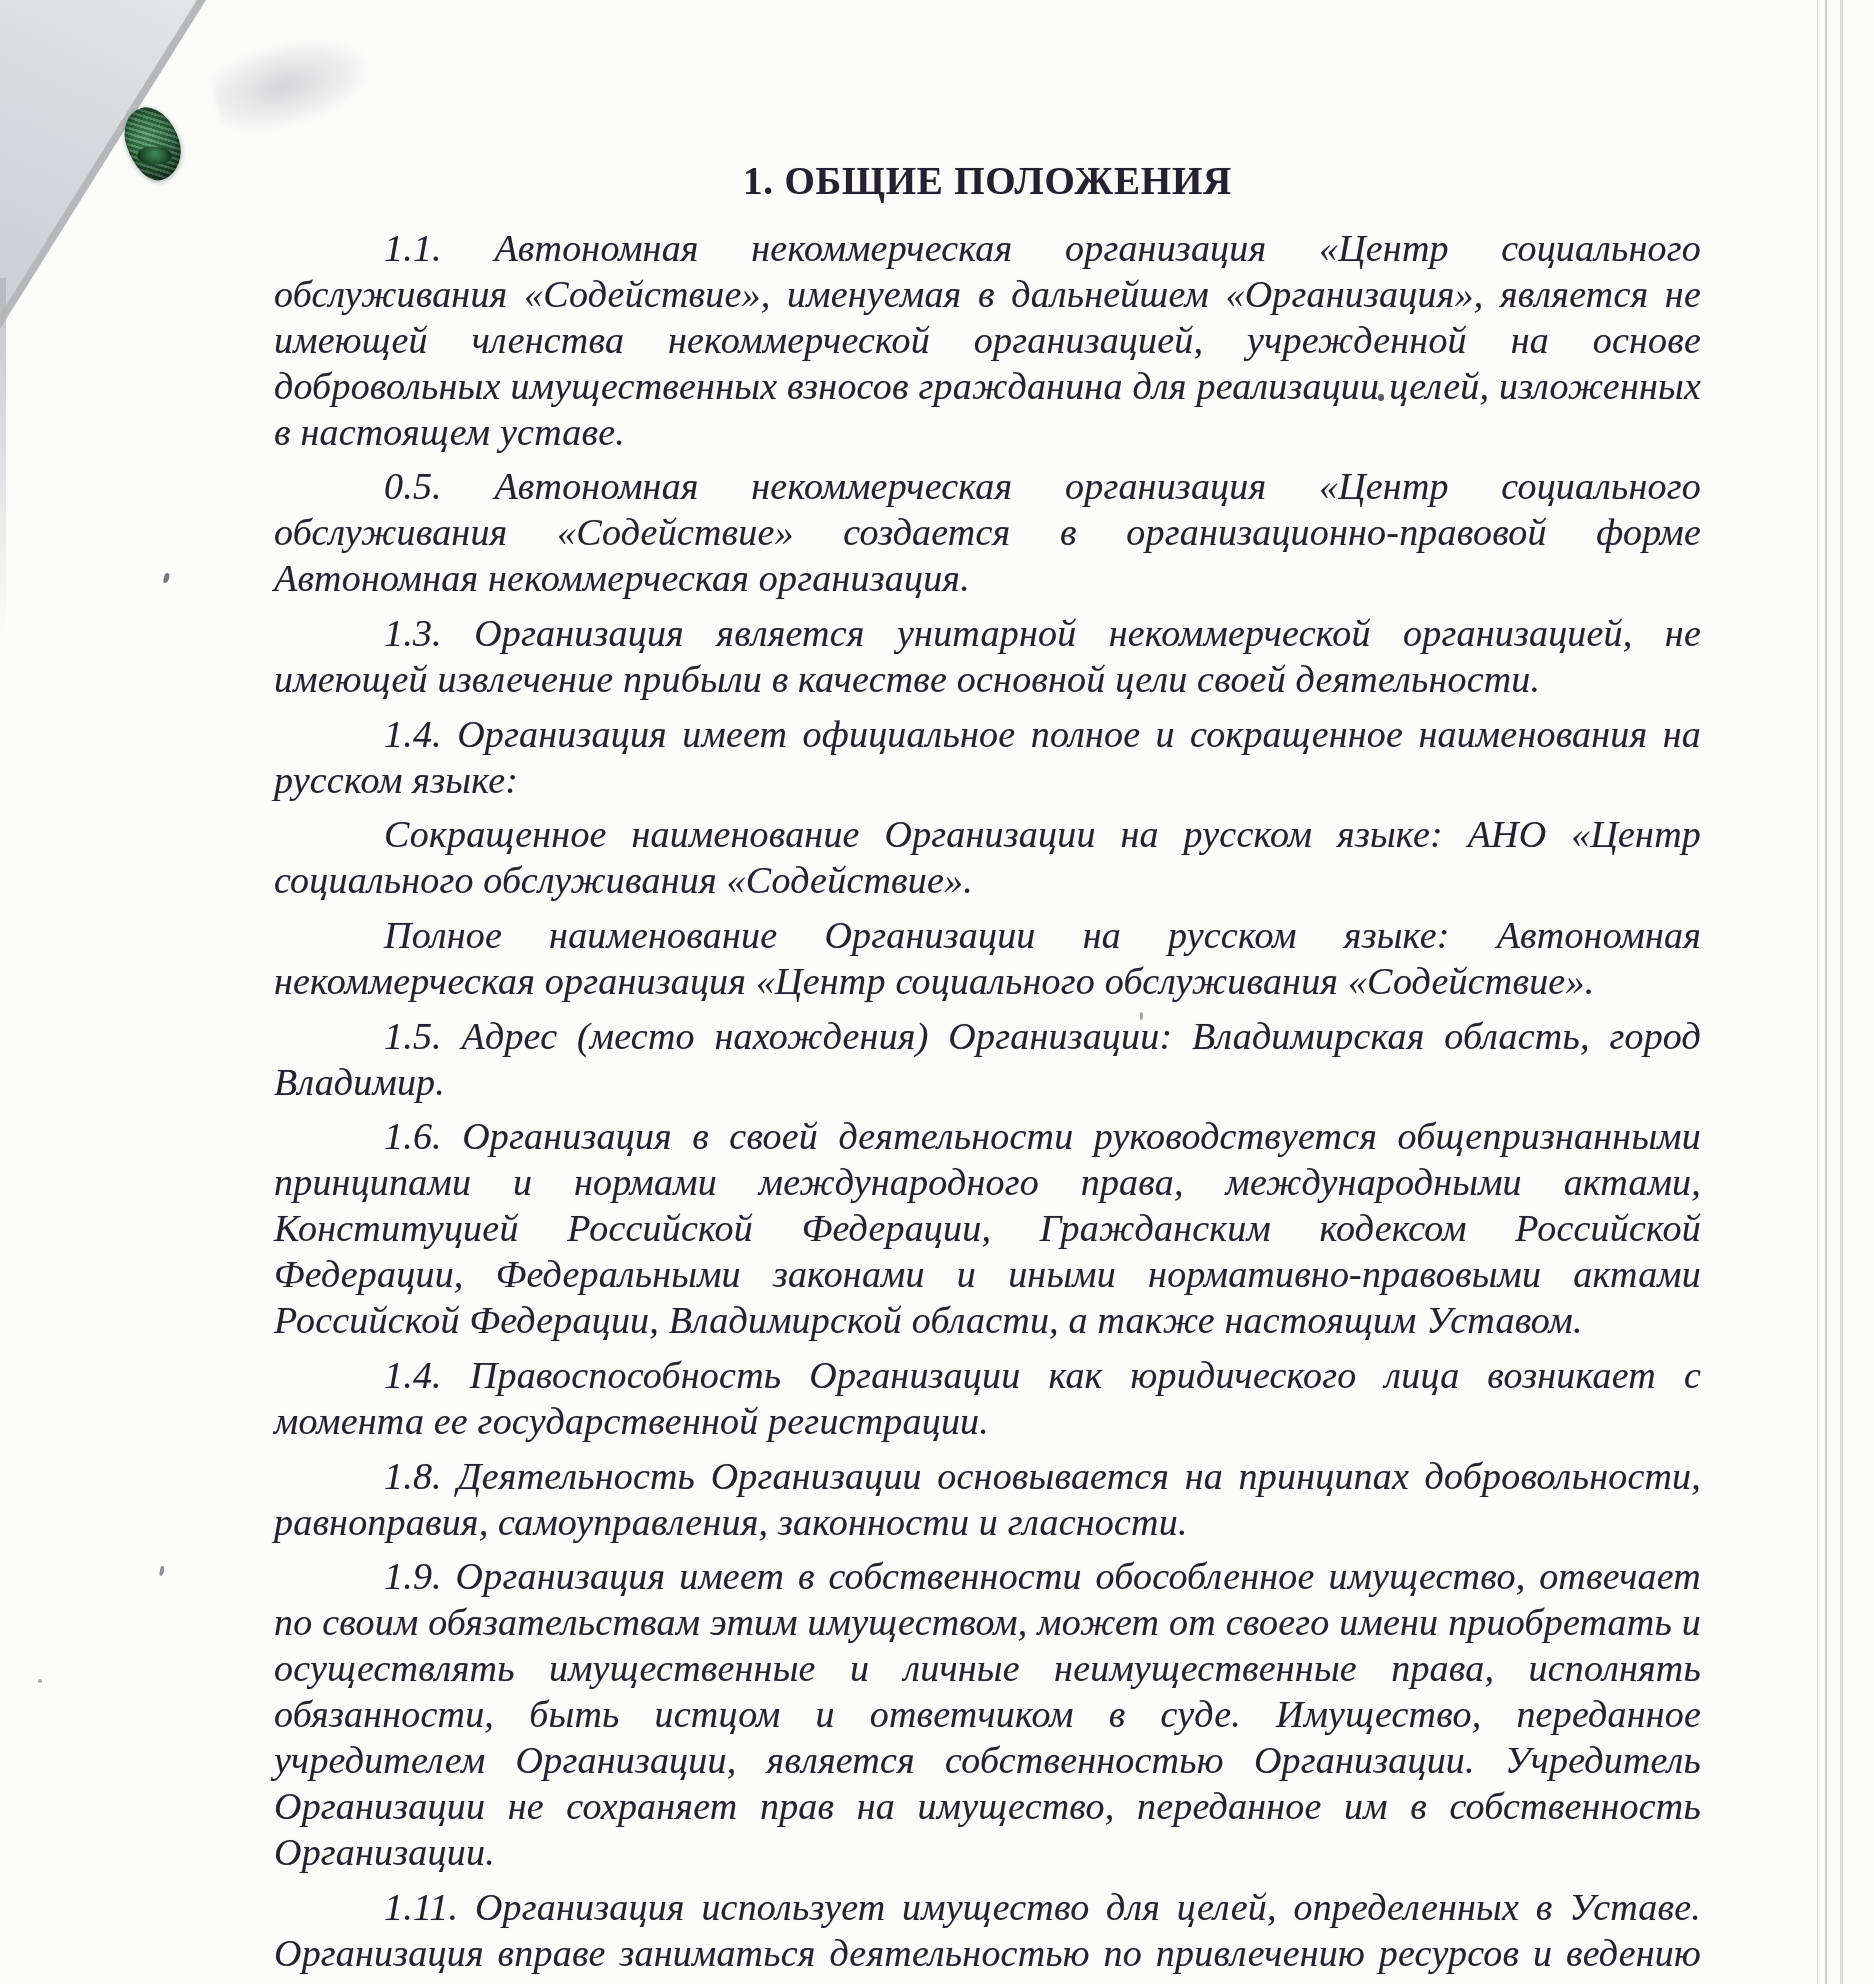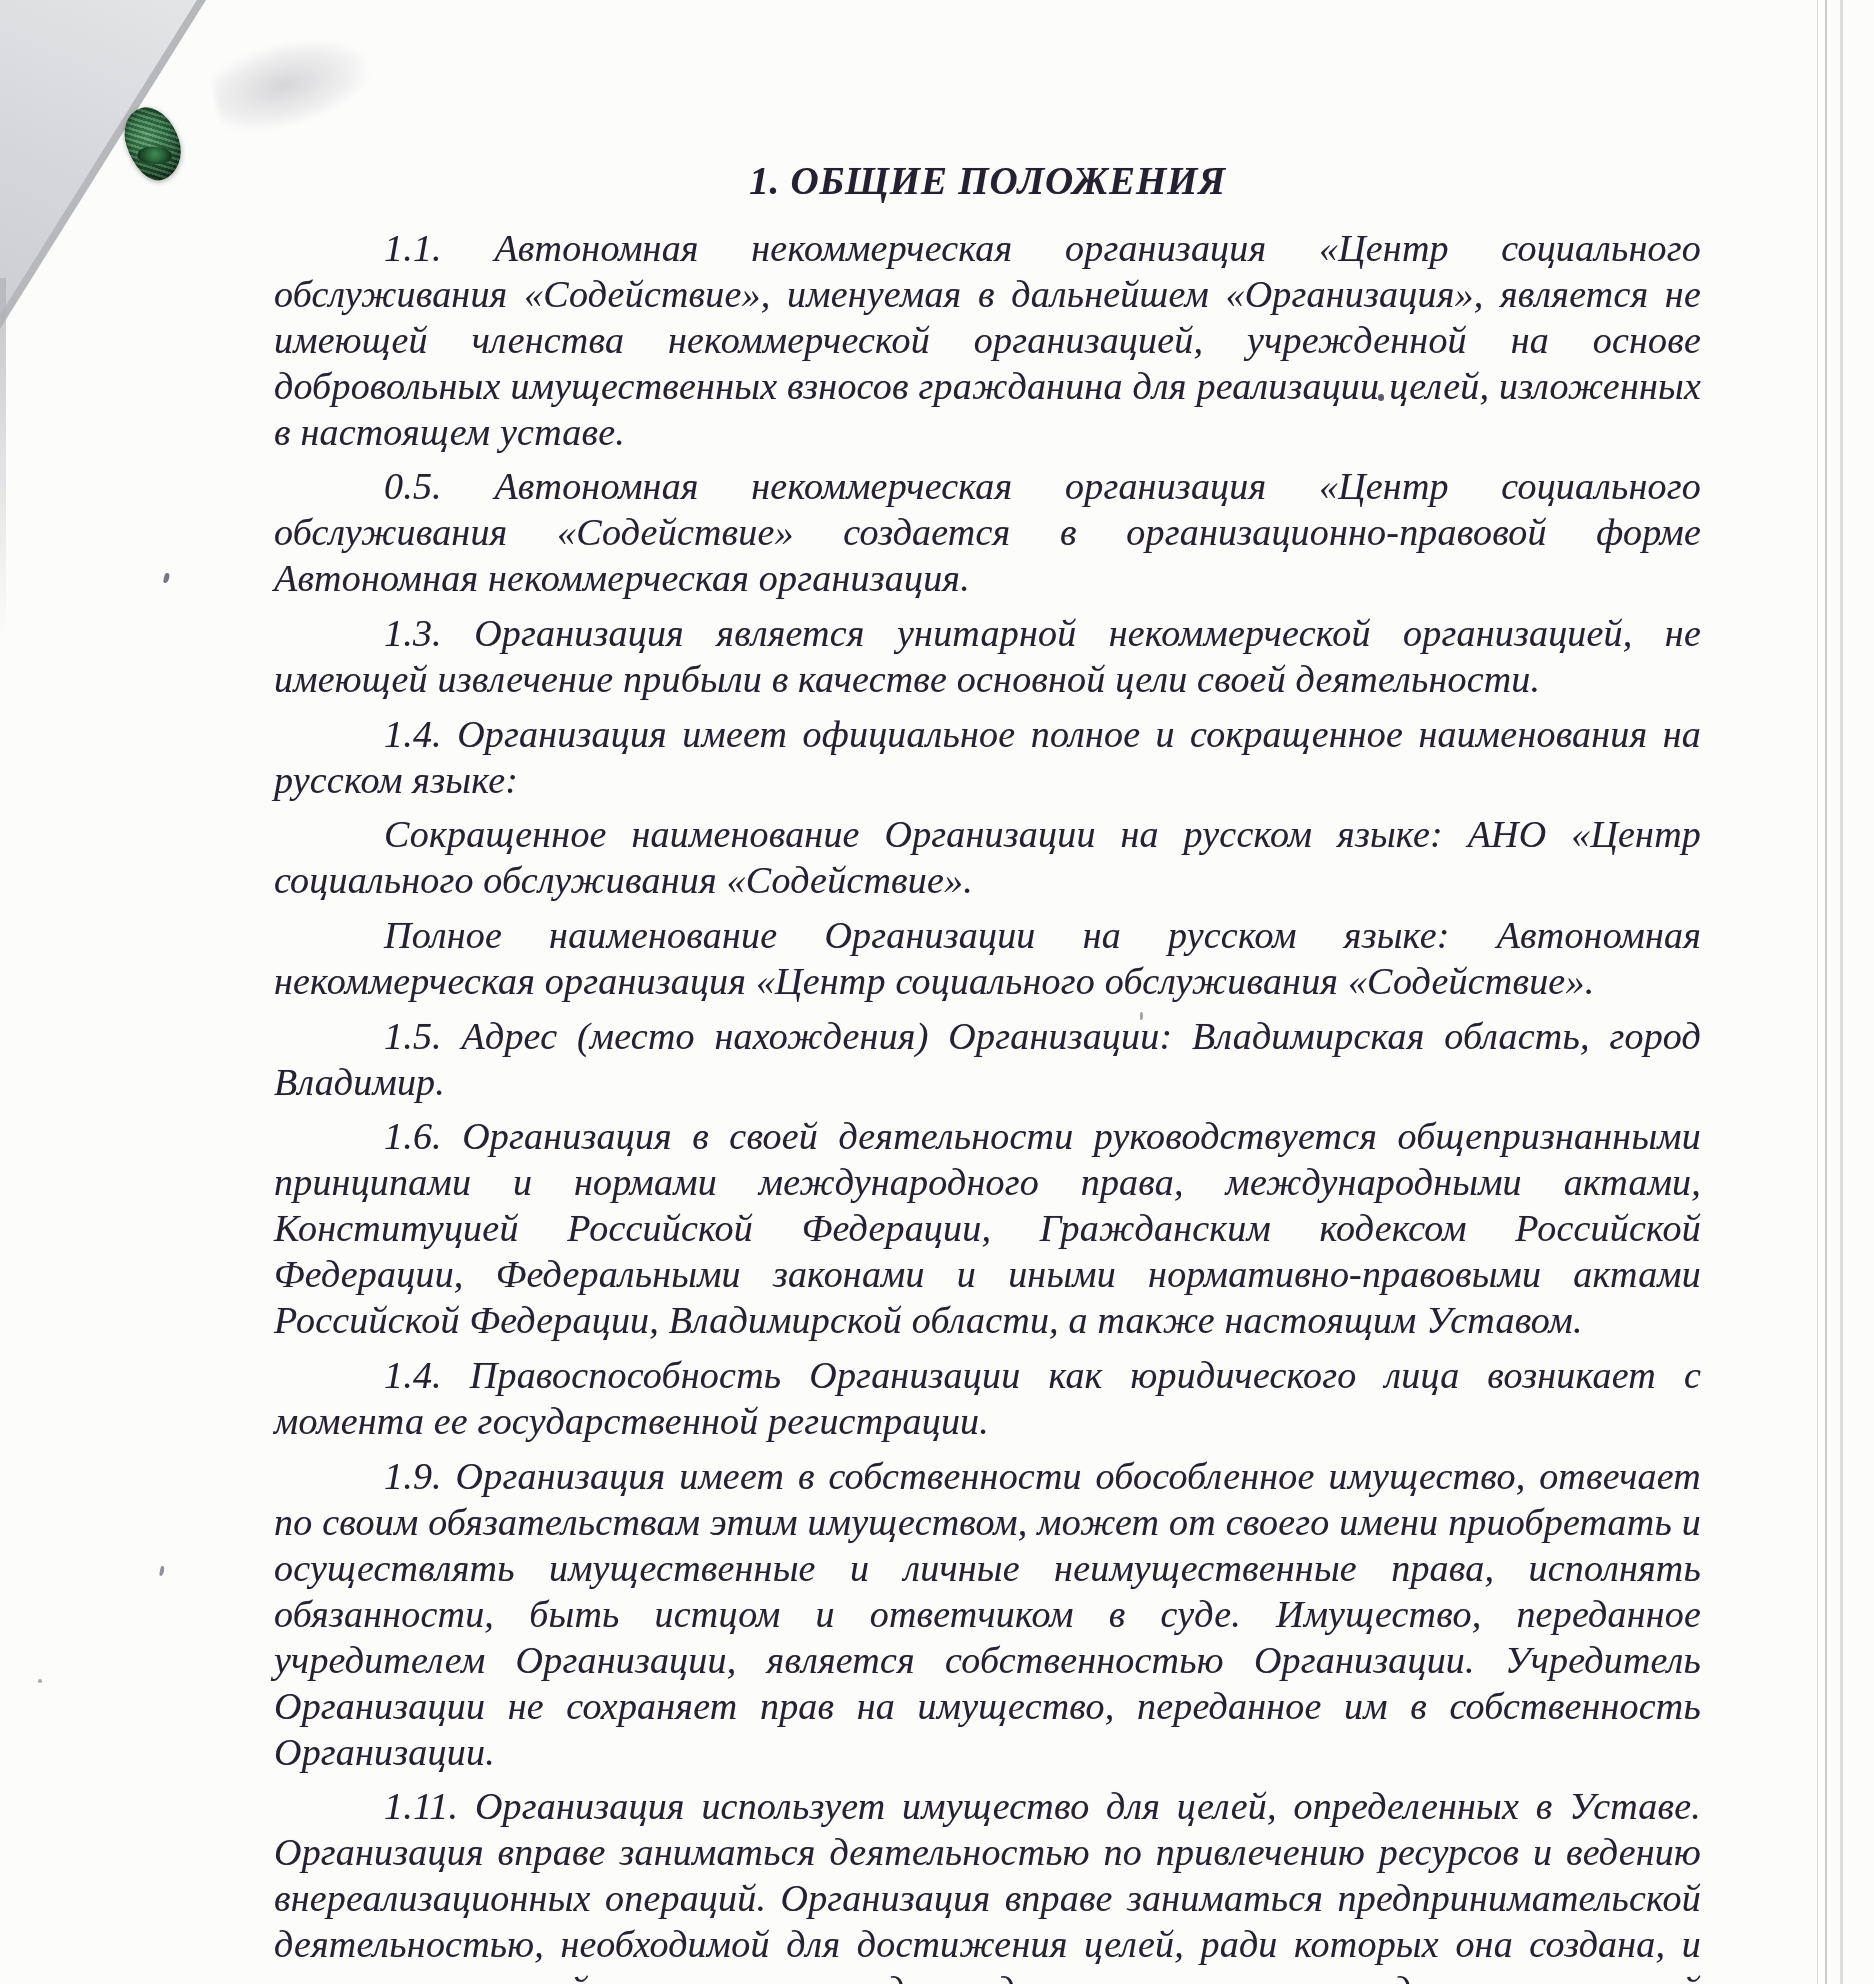--- a/index.html
+++ b/index.html
@@ -91,21 +91,20 @@
     line-height: 46px;
     letter-spacing: 0.2px;
     text-shadow: 0 0 0.8px rgba(38,28,50,0.30);
   }
   .doc h1 {
     font-size: 39px;
     font-weight: bold;
     text-align: center;
     margin: 0 0 20.6px 0;
     letter-spacing: 0.8px;
-    font-style: italic;
   }
   .doc p {
     margin: 0 0 8.7px 0;
     text-indent: 110px;
     font-style: italic;
   }
 </style>
 </head>
 <body>
 
@@ -134,19 +133,20 @@
     <h1>1. ОБЩИЕ ПОЛОЖЕНИЯ</h1>
     <p>1.1. Автономная некоммерческая организация «Центр социального обслуживания «Содействие», именуемая в дальнейшем «Организация», является не имеющей членства некоммерческой организацией, учрежденной на основе добровольных имущественных взносов гражданина для реализации целей, изложенных в настоящем уставе.</p>
     <p>0.5. Автономная некоммерческая организация «Центр социального обслуживания «Содействие» создается в организационно-правовой форме Автономная некоммерческая организация.</p>
     <p>1.3. Организация является унитарной некоммерческой организацией, не имеющей извлечение прибыли в качестве основной цели своей деятельности.</p>
     <p>1.4. Организация имеет официальное полное и сокращенное наименования на русском языке:</p>
     <p>Сокращенное наименование Организации на русском языке: АНО «Центр социального обслуживания «Содействие».</p>
     <p>Полное наименование Организации на русском языке: Автономная некоммерческая организация «Центр социального обслуживания «Содействие».</p>
     <p>1.5. Адрес (место нахождения) Организации: Владимирская область, город Владимир.</p>
     <p>1.6. Организация в своей деятельности руководствуется общепризнанными принципами и нормами международного права, международными актами, Конституцией Российской Федерации, Гражданским кодексом Российской Федерации, Федеральными законами и иными нормативно-правовыми актами Российской Федерации, Владимирской области, а также настоящим Уставом.</p>
     <p>1.4. Правоспособность Организации как юридического лица возникает с момента ее государственной регистрации.</p>
+    <p>1.8. Деятельность Организации основывается на принципах добровольности, равноправия, самоуправления, законности и гласности.</p>
     <p>1.9. Организация имеет в собственности обособленное имущество, отвечает по своим обязательствам этим имуществом, может от своего имени приобретать и осуществлять имущественные и личные неимущественные права, исполнять обязанности, быть истцом и ответчиком в суде. Имущество, переданное учредителем Организации, является собственностью Организации. Учредитель Организации не сохраняет прав на имущество, переданное им в собственность Организации.</p>
     <p>1.11. Организация использует имущество для целей, определенных в Уставе. Организация вправе заниматься деятельностью по привлечению ресурсов и ведению внереализационных операций. Организация вправе заниматься предпринимательской деятельностью, необходимой для достижения целей, ради которых она создана, и соответствующей этим целям, создавая для осуществления предпринимательской деятельности хозяйственные общества или участвуя в них.</p>
 
   </div>
 
 </div>
 
 
 </body></html>

